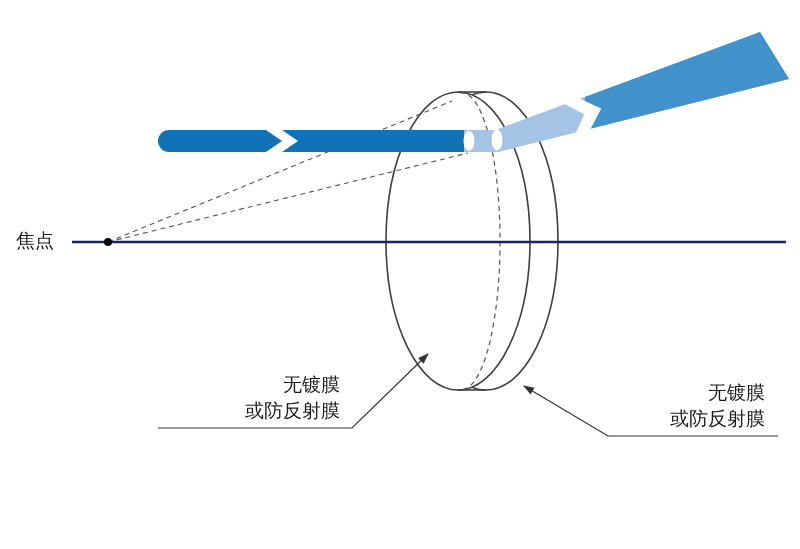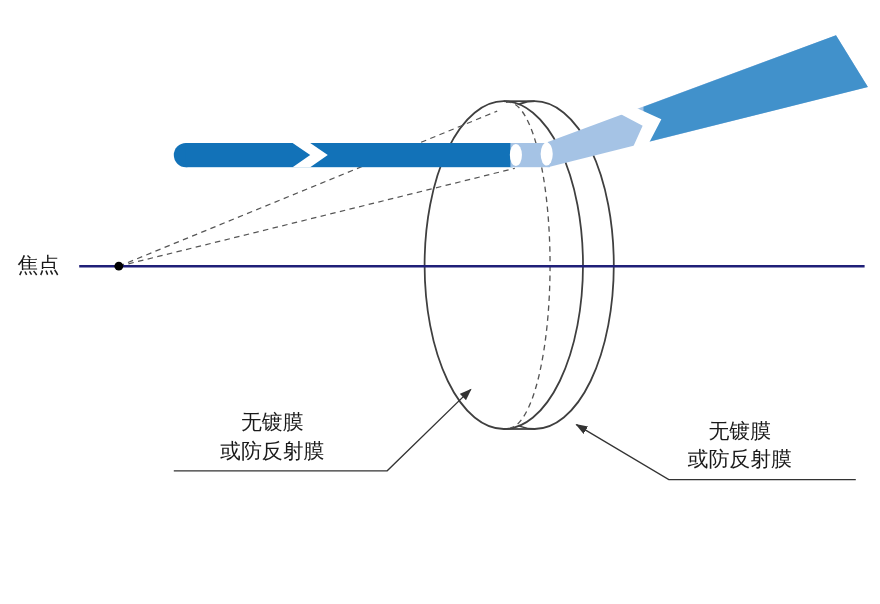--- a/index.html
+++ b/index.html
@@ -3,21 +3,21 @@
 <meta charset="utf-8">
 <style>
   html,body{margin:0;padding:0;background:#fff;}
   .stage{
     position:relative;width:800px;height:450px;background:#ffffff;overflow:hidden;
     font-family:"Liberation Sans","DejaVu Sans",sans-serif;color:#1a1a1a;
   }
   .stage svg{position:absolute;left:0;top:0;}
   .lbl{position:absolute;}
   .focal-lbl{left:16px;top:228px;font-size:19px;white-space:nowrap;}
-  .coat{width:185px;text-align:center;font-size:19px;line-height:26px;}
+  .coat{width:185px;text-align:right;font-size:19px;line-height:26px;}
   .coat-left{left:155px;top:372px;}
   .coat-right{left:580px;top:380px;}
   .caption{left:0;top:472px;width:100%;text-align:center;font-size:23px;font-weight:600;letter-spacing:1px;}
   .coat span{display:block;}
 </style>
 </head>
 <body>
 
 <div class="stage">
 

